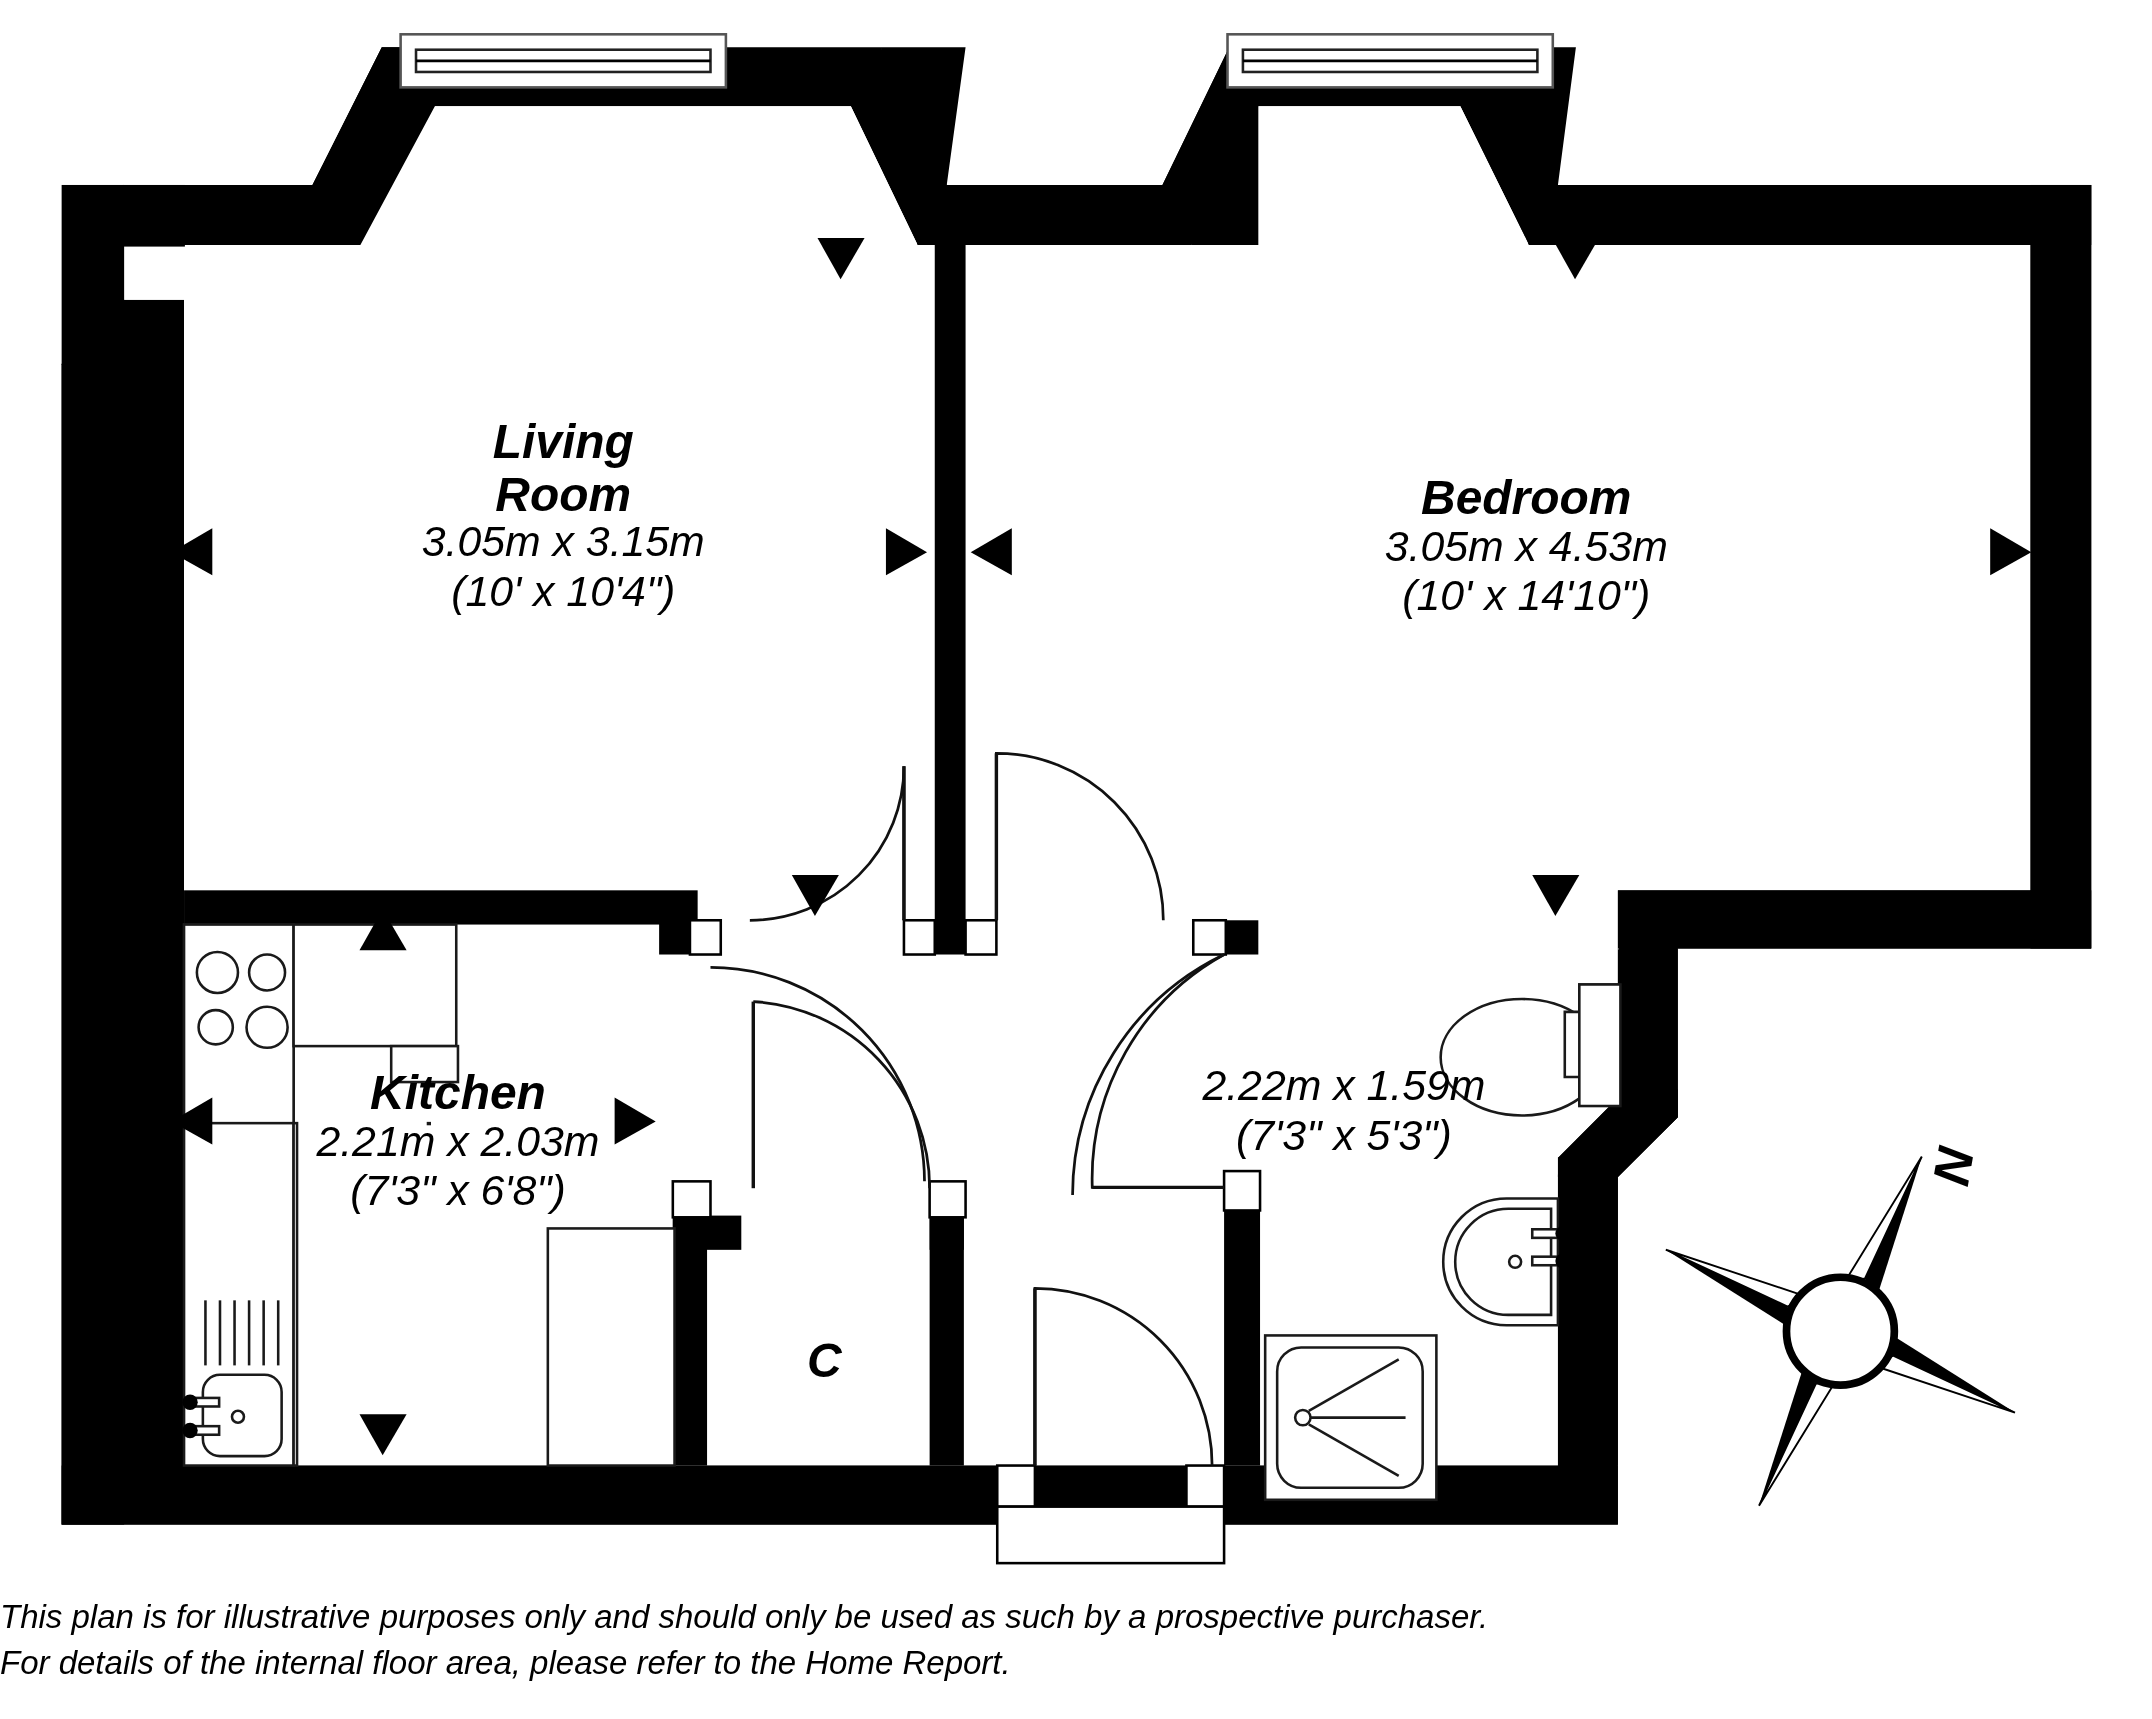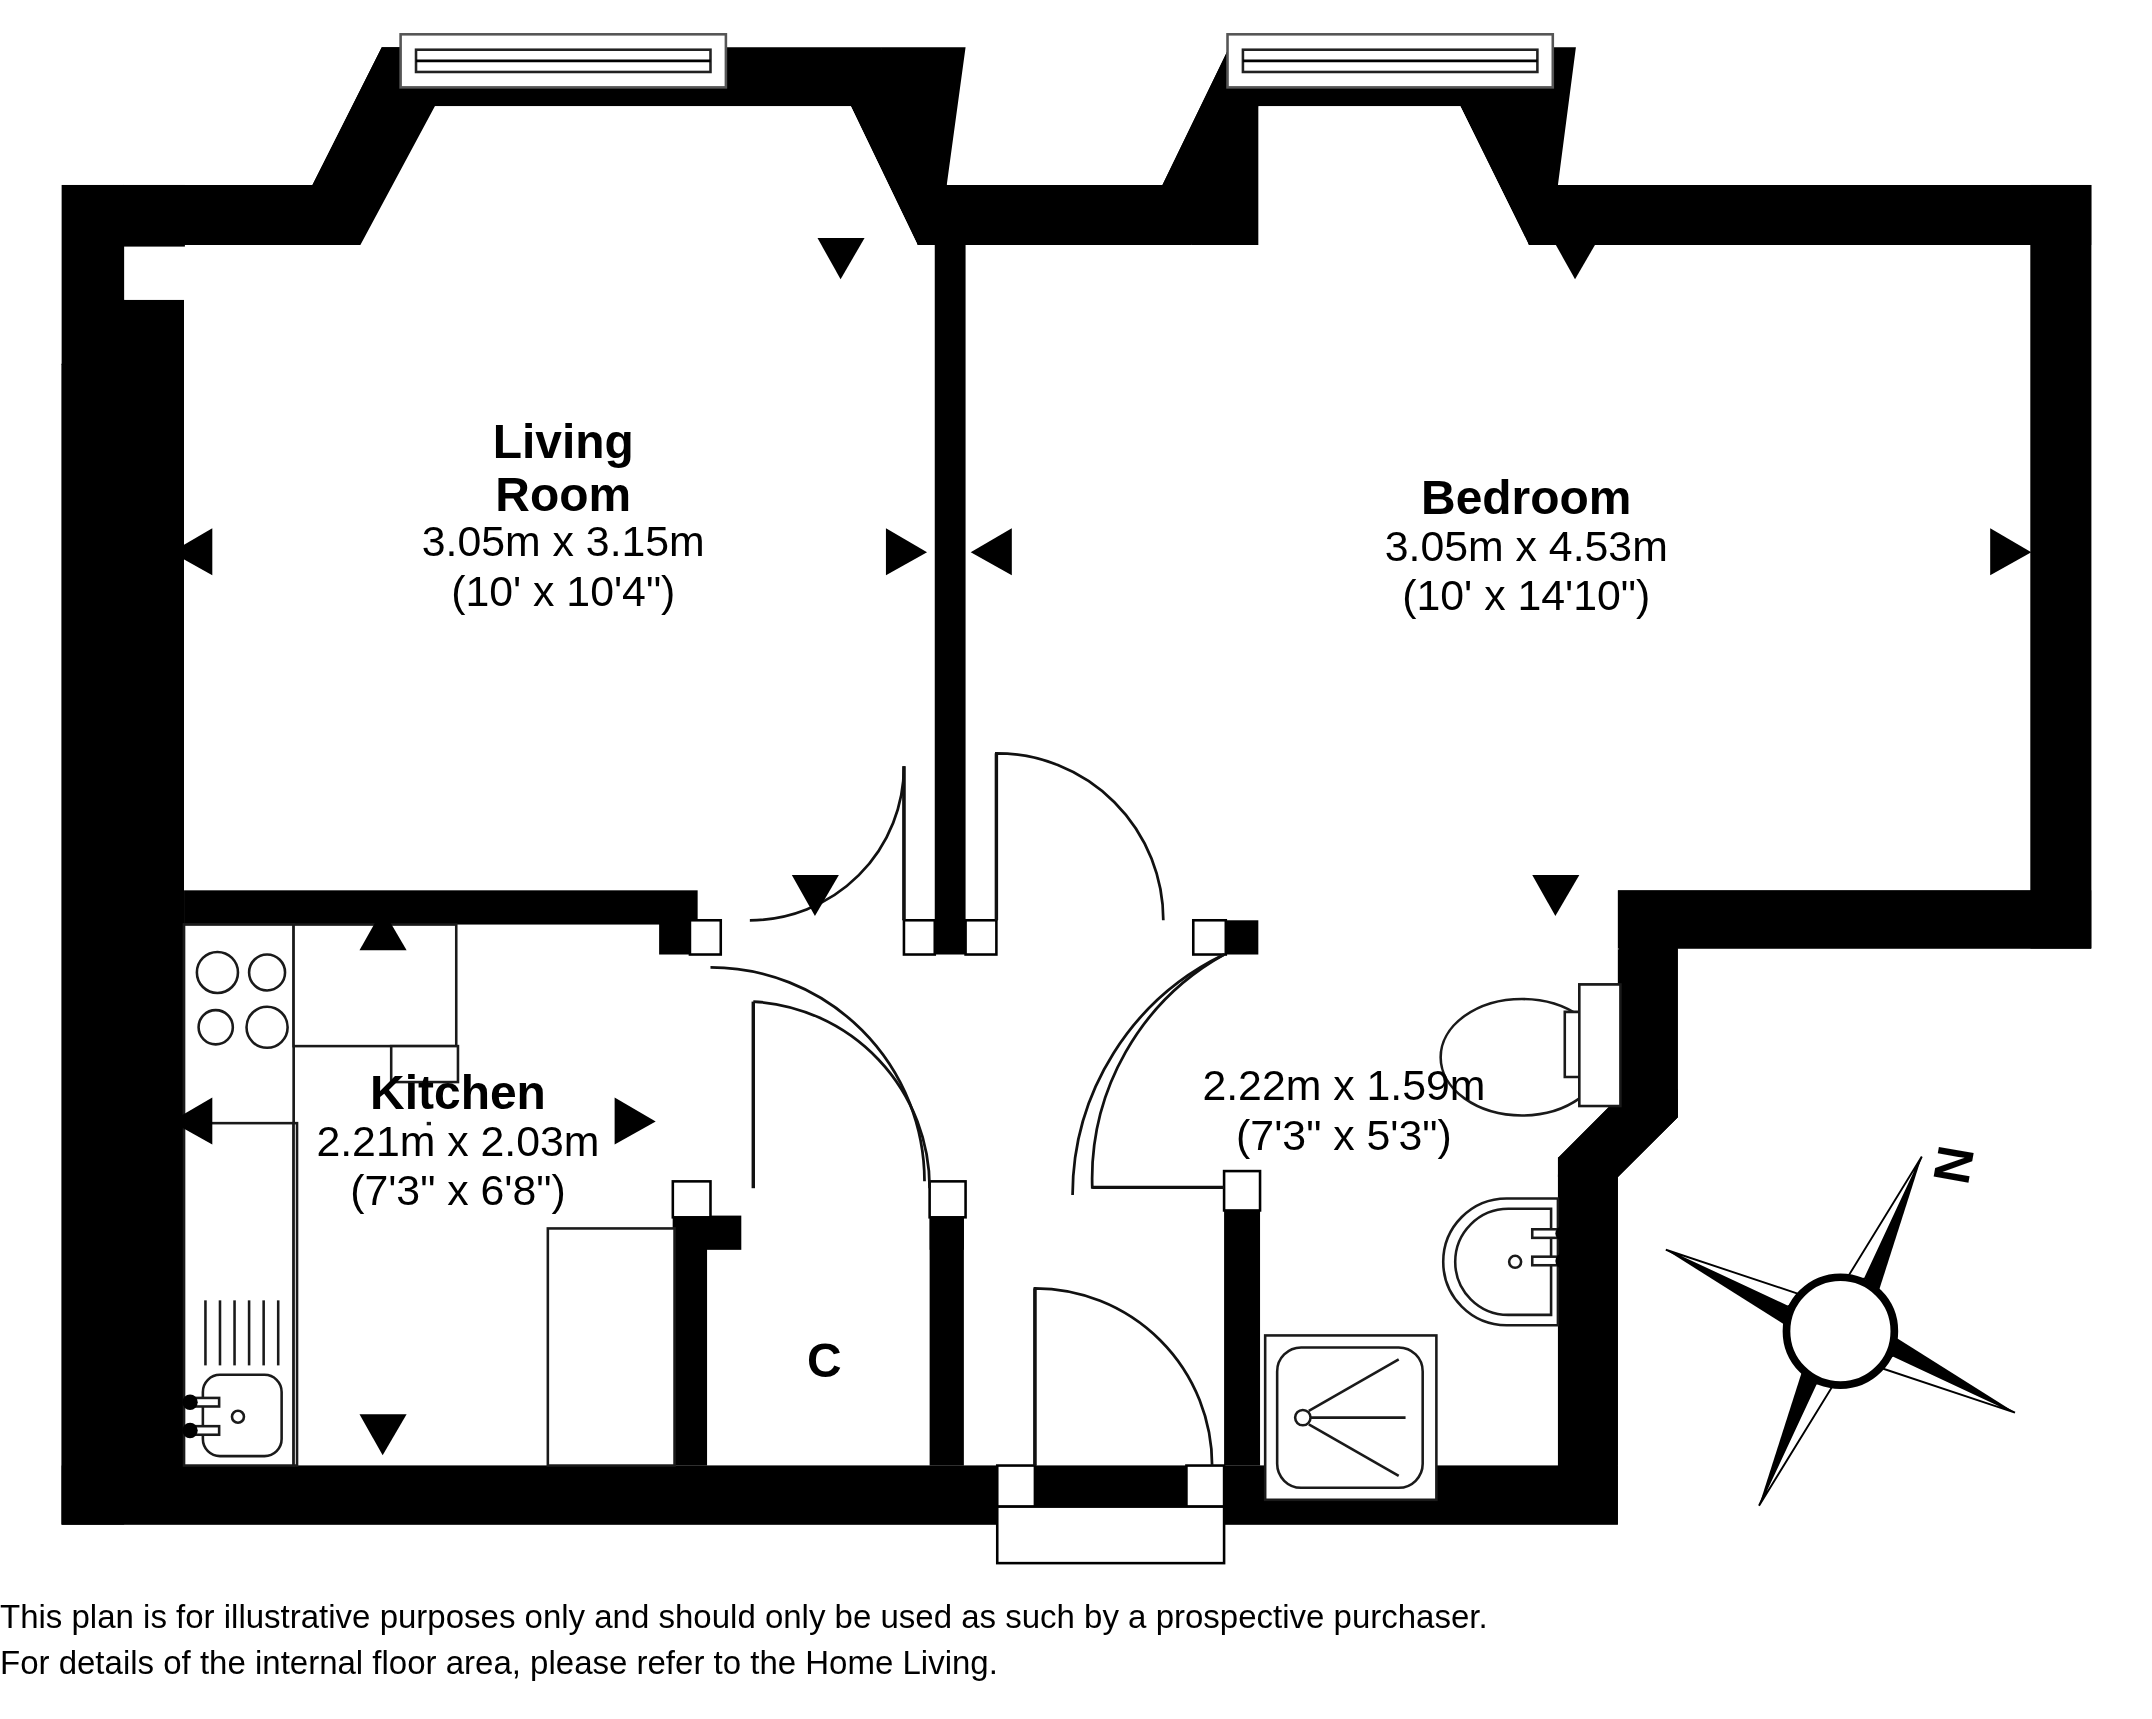--- a/index.html
+++ b/index.html
@@ -12,20 +12,21 @@
     width: 2152px;
     height: 1719px;
     font-family: "Liberation Sans", sans-serif;
     color: #000000;
     overflow: hidden;
   }
   #plan-root {
     position: relative;
     width: 2152px;
     height: 1719px;
+    font-style: italic;
   }
   svg#floorplan-svg {
     display: block;
     width: 2152px;
     height: 1719px;
   }
   .wall       { fill: #000000; stroke: none; }
   .thin       { fill: none; stroke: #000000; stroke-width: 3; }
   .thin-fill  { fill: #ffffff; stroke: #000000; stroke-width: 3; }
   .fixture    { fill: #ffffff; stroke: #1a1a1a; stroke-width: 3; }
@@ -358,17 +359,17 @@
         <polygon class="compass-hair" points="-225,0 -52,-20 -68,0" fill="#ffffff"></polygon>
       </g>
       <circle class="compass-ring" cx="0" cy="0" r="63"></circle>
       <text class="compass-n" x="112" y="-198" transform="rotate(100 112 -198)">N</text>
     </g>
 
   </svg>
 
   <div class="footer">
     <div>This plan is for illustrative purposes only and should only be used as such by a prospective purchaser.</div>
-    <div>For details of the internal floor area, please refer to the Home Living.</div>
+    <div>For details of the internal floor area, please refer to the Home Report.</div>
   </div>
 
 </div>
 
 
 </body></html>

